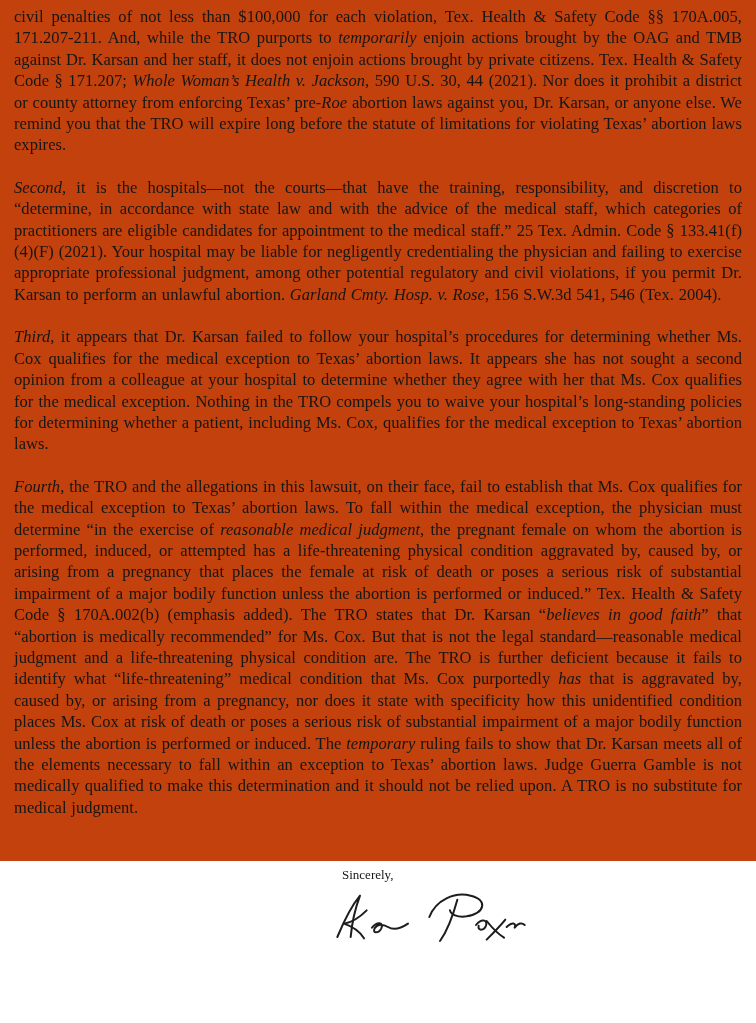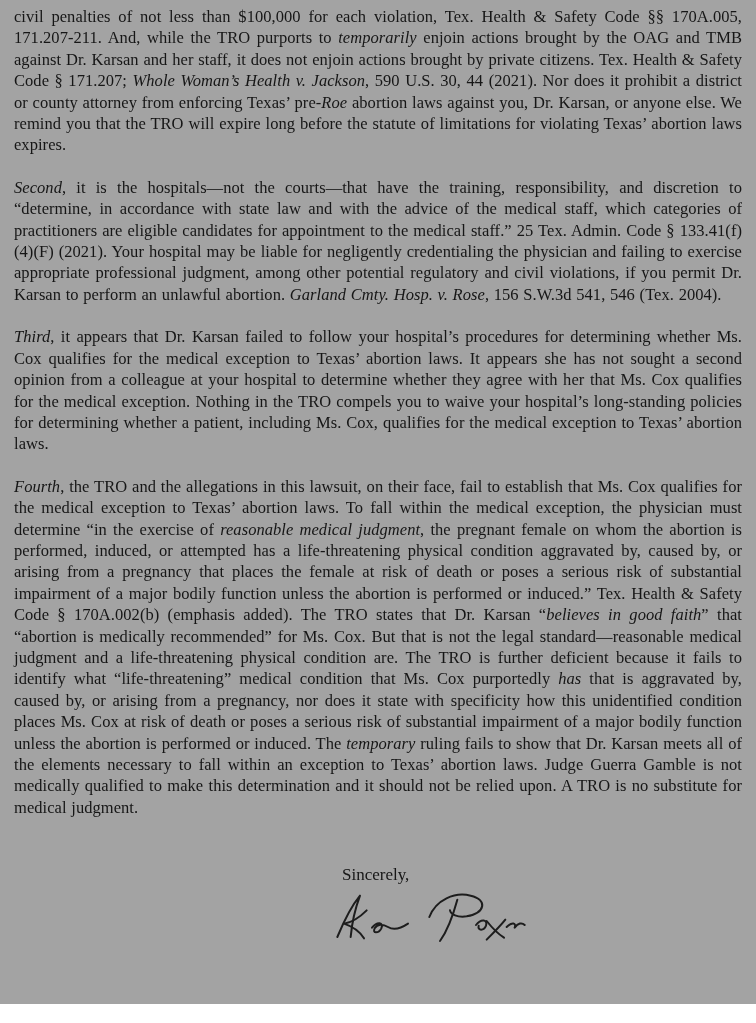--- a/index.html
+++ b/index.html
@@ -10,41 +10,41 @@
   body {
     width: 756px;
     height: 1023px;
     overflow: hidden;
     font-family: "Liberation Serif", "DejaVu Serif", serif;
     color: #161616;
   }
   .page {
     box-sizing: border-box;
     width: 756px;
-    height: 1004px;
+    height: 861px;
     padding: 6px 14px 0 14px;
-    background: #a3a3a3;
+    background: #c2410c;
   }
   .para {
     margin: 0 0 21px 0;
     font-size: 16.5px;
     line-height: 21.4px;
     text-align: justify;
     letter-spacing: 0.05px;
     word-spacing: 0.5px;
   }
   .para em {
     font-style: italic;
   }
   .closing-block {
     margin-top: 46px;
     margin-left: 314px;
   }
   .signoff {
-    font-size: 17px;
+    font-size: 13px;
     line-height: 21.4px;
     margin: 0 0 4px 14px;
   }
   .signature {
     margin-left: 0;
   }
   .signature svg {
     display: block;
   }
   .sig-stroke {

